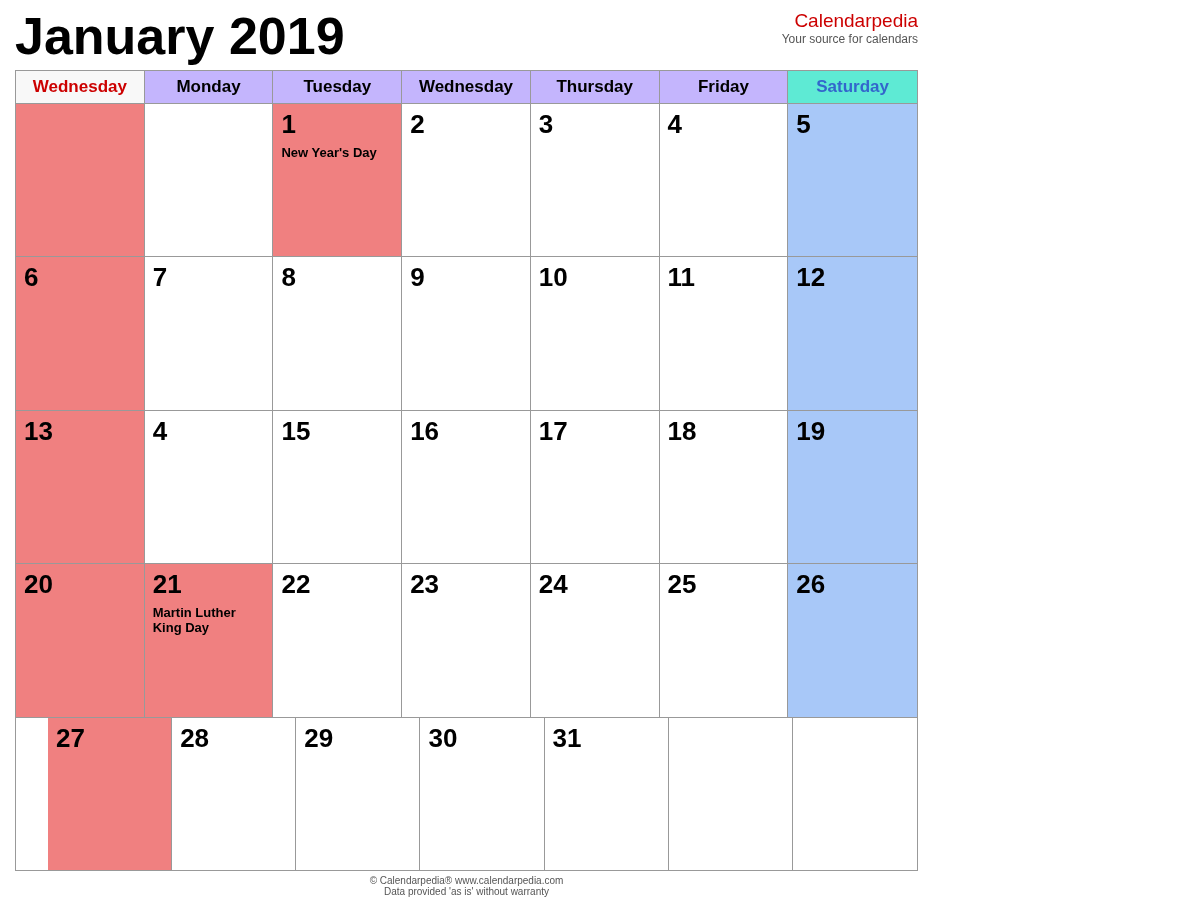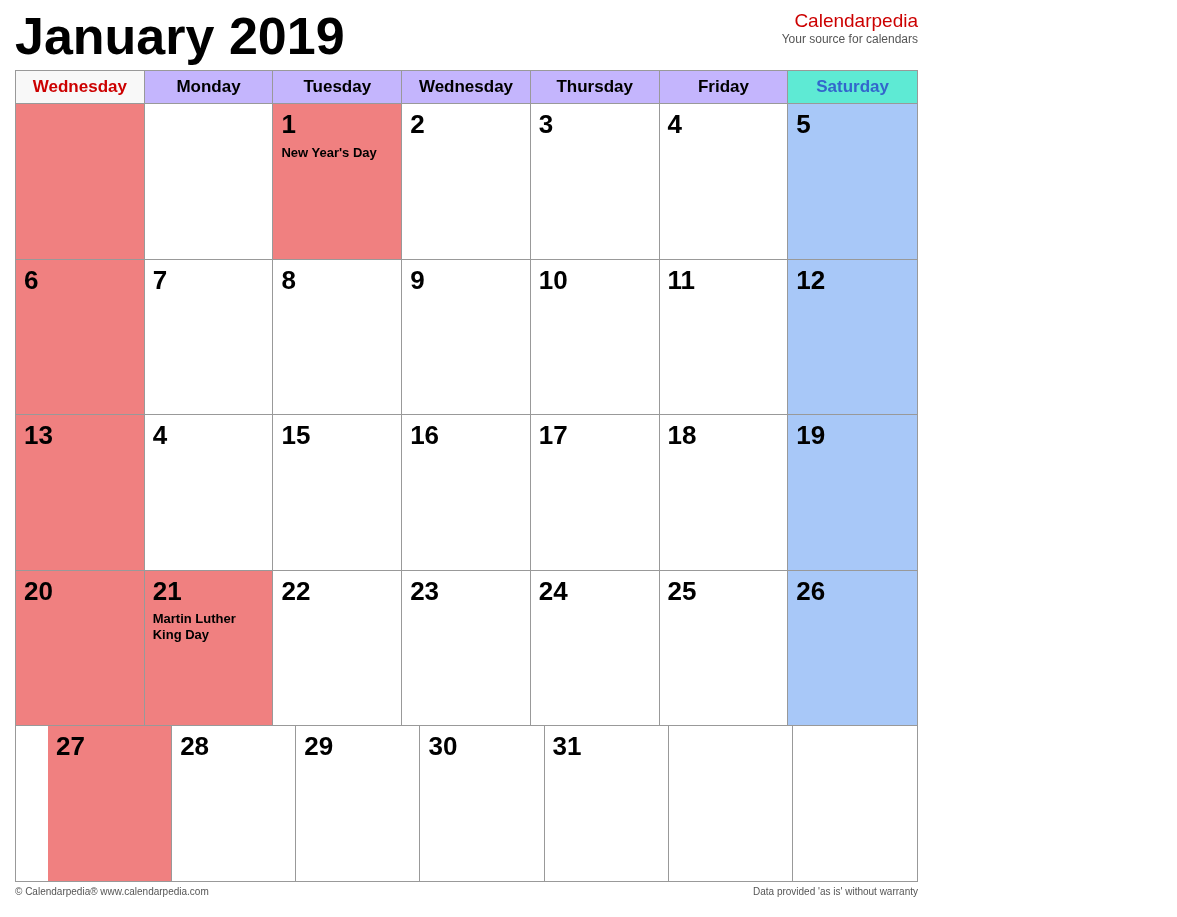--- a/index.html
+++ b/index.html
@@ -114,20 +114,21 @@
       margin-top: 6px;
       line-height: 1.2;
     }
     .footer {
       display: flex;
       justify-content: space-between;
       align-items: center;
       margin-top: 4px;
       font-size: 10px;
       color: #555;
+      flex-direction: column;
     }
   </style>
 </head>
 <body>
 
 <div class="page">
   <div class="header">
     <div class="month-title">January 2019</div>
     <div class="brand">
       <div class="brand-name">

